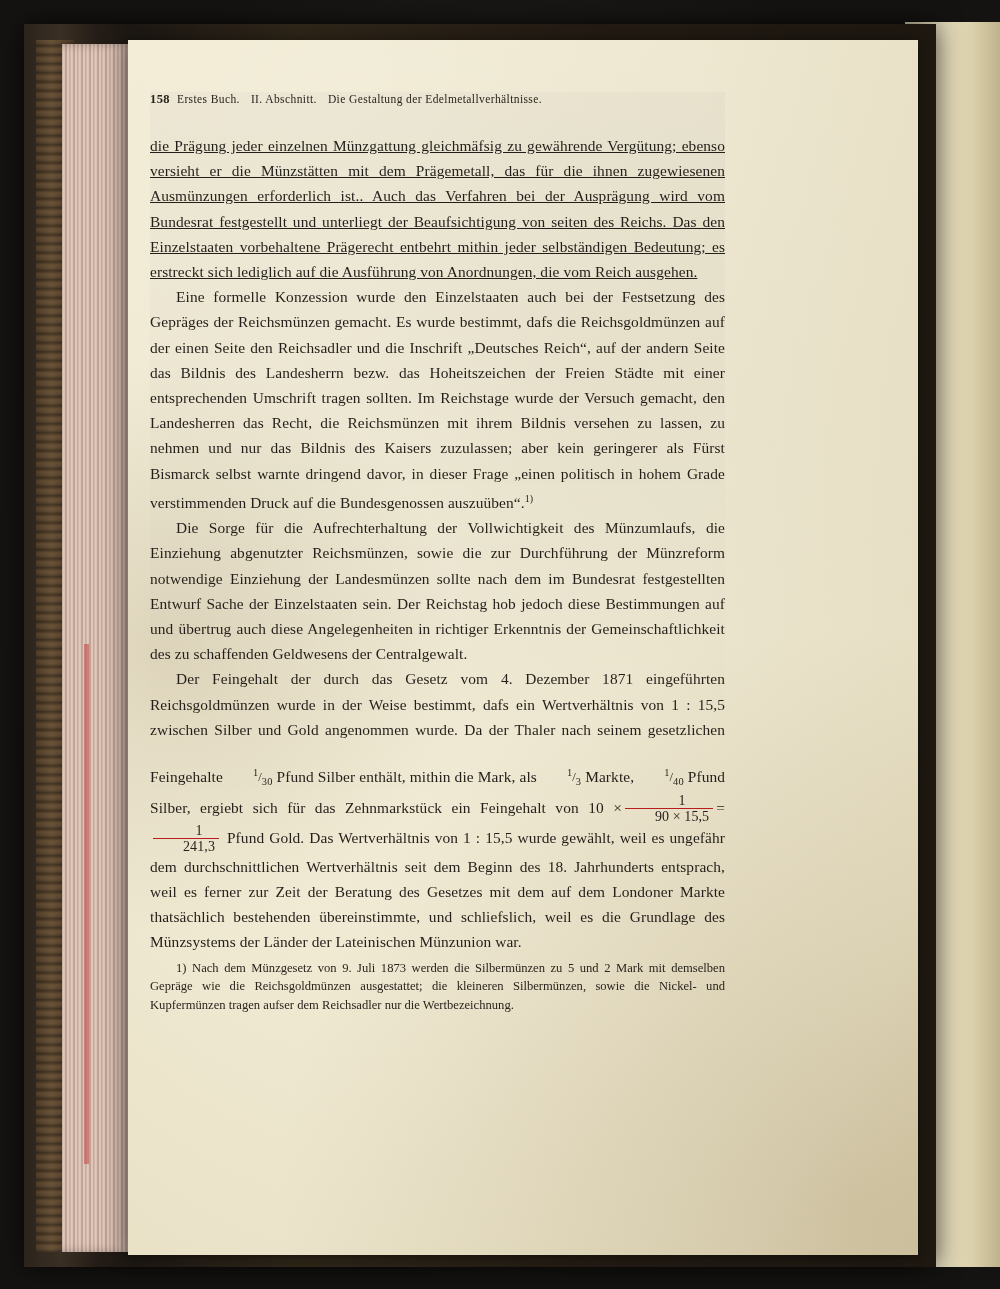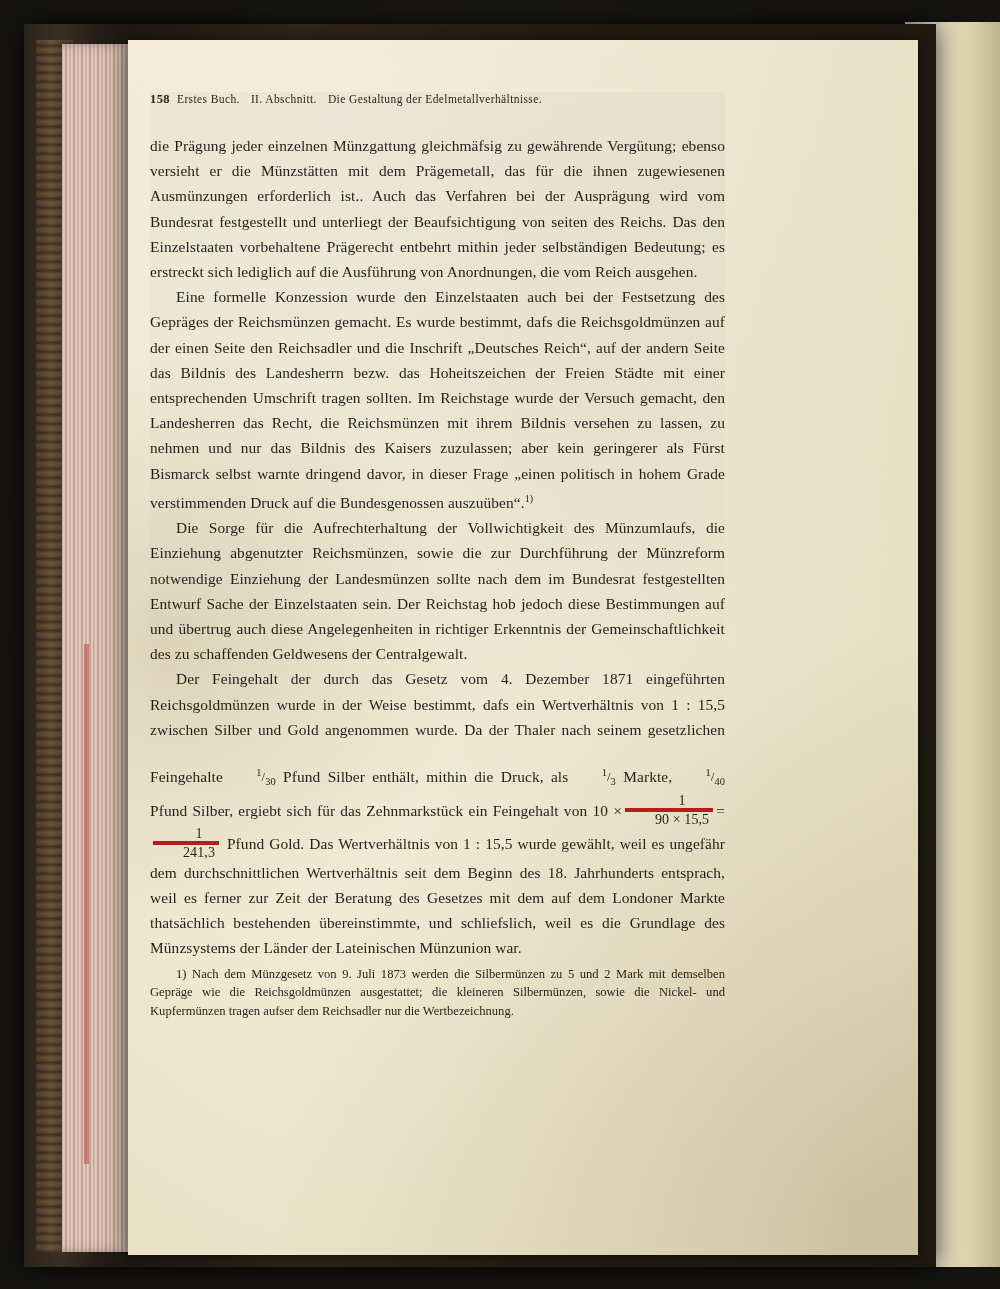--- a/index.html
+++ b/index.html
@@ -121,32 +121,32 @@
   p.body {
     margin: 0 0 0 0;
     font-size: 15.4px;
     line-height: 25.2px;
     text-align: justify;
     text-justify: inter-word;
     text-indent: 26px;
     color: #231e19;
     letter-spacing: 0.1px;
   }
-  p.body.noindent { text-indent: 0; }
+  p.body.noindent { text-indent: 0; text-decoration: underline; }
   .frac {
     display: inline-block;
     vertical-align: -0.55em;
     text-align: center;
     margin: 0 3px;
     line-height: 1.0;
   }
   .frac .num { display: block; font-size: 14px; padding: 0 4px; }
   .frac .den {
     display: block;
-    border-top: 4px solid #b91c1c;
+    border-top: 1px solid #b91c1c;
     font-size: 14px;
     padding: 1px 4px 0 4px;
   }
   .fracsmall {
     display: inline-block;
     font-size: 12.5px;
     vertical-align: 0.05em;
     margin-top: 18px;
   }
 
@@ -192,21 +192,21 @@
     </div>
 
     <p class="body noindent">die Prägung jeder einzelnen Münzgattung gleichmäfsig zu gewährende Vergütung; ebenso versieht er die Münzstätten mit dem Prägemetall, das für die ihnen zugewiesenen Ausmünzungen erforderlich ist.. Auch das Verfahren bei der Ausprägung wird vom Bundesrat festgestellt und unterliegt der Beaufsichtigung von seiten des Reichs. Das den Einzelstaaten vorbehaltene Prägerecht entbehrt mithin jeder selbständigen Bedeutung; es erstreckt sich lediglich auf die Ausführung von Anordnungen, die vom Reich ausgehen.</p>
 
     <p class="body"><span>Eine formelle Konzession wurde den Einzelstaaten auch bei der Festsetzung des Gepräges der Reichsmünzen gemacht. Es wurde bestimmt, dafs die Reichsgoldmünzen auf der einen Seite den Reichsadler und die Inschrift „Deutsches Reich“, auf der andern Seite das Bildnis des Landesherrn bezw. das Hoheitszeichen der Freien Städte mit einer entsprechenden Umschrift tragen sollten. Im Reichstage wurde der Versuch gemacht, den Landesherren das Recht, die Reichsmünzen mit ihrem Bildnis versehen zu lassen, zu nehmen und nur das Bildnis des Kaisers zuzulassen; aber kein geringerer als Fürst Bismarck selbst warnte dringend davor, in dieser Frage „einen politisch in hohem Grade verstimmenden Druck auf die Bundesgenossen auszuüben“.</span><sup class="fnmark">1)</sup></p>
 
     <p class="body">Die Sorge für die Aufrechterhaltung der Vollwichtigkeit des Münzumlaufs, die Einziehung abgenutzter Reichsmünzen, sowie die zur Durchführung der Münzreform notwendige Einziehung der Landesmünzen sollte nach dem im Bundesrat festgestellten Entwurf Sache der Einzelstaaten sein. Der Reichstag hob jedoch diese Bestimmungen auf und übertrug auch diese Angelegenheiten in richtiger Erkenntnis der Gemeinschaftlichkeit des zu schaffenden Geldwesens der Centralgewalt.</p>
 
     <p class="body"><span>Der Feingehalt der durch das Gesetz vom 4. Dezember 1871 eingeführten Reichsgoldmünzen wurde in der Weise bestimmt, dafs ein Wertverhältnis von 1 : 15,5 zwischen Silber und Gold angenommen wurde. Da der Thaler nach seinem gesetzlichen Feingehalte</span>
       <span class="fracsmall"><sup>1</sup>/<sub>30</sub></span>
-      <span>Pfund Silber enthält, mithin die Druck, als</span>
+      <span>Pfund Silber enthält, mithin die Mark, als</span>
       <span class="fracsmall"><sup>1</sup>/<sub>3</sub></span>
       <span>Markte,</span>
       <span class="fracsmall"><sup>1</sup>/<sub>40</sub></span>
       <span>Pfund Silber, ergiebt sich für das Zehnmarkstück ein Feingehalt von 10 ×</span><span class="frac"><span class="num">1</span><span class="den">90 × 15,5</span></span><span>=</span>
       <span class="frac"><span class="num">1</span><span class="den">241,3</span></span>
       <span>Pfund Gold. Das Wertverhältnis von 1 : 15,5 wurde gewählt, weil es ungefähr dem durchschnittlichen Wertverhältnis seit dem Beginn des 18. Jahrhunderts entsprach, weil es ferner zur Zeit der Beratung des Gesetzes mit dem auf dem Londoner Markte thatsächlich bestehenden übereinstimmte, und schliefslich, weil es die Grundlage des Münzsystems der Länder der Lateinischen Münzunion war.</span>
     </p>
 
     <div class="footnote-wrap">
       <span class="fn-indent"><span>1)</span> <span>Nach dem Münzgesetz von 9. Juli 1873 werden die Silbermünzen zu 5 und 2 Mark mit demselben Gepräge wie die Reichsgoldmünzen ausgestattet; die kleineren Silbermünzen, sowie die Nickel- und Kupfermünzen tragen aufser dem Reichsadler nur die Wertbezeichnung.</span></span>

